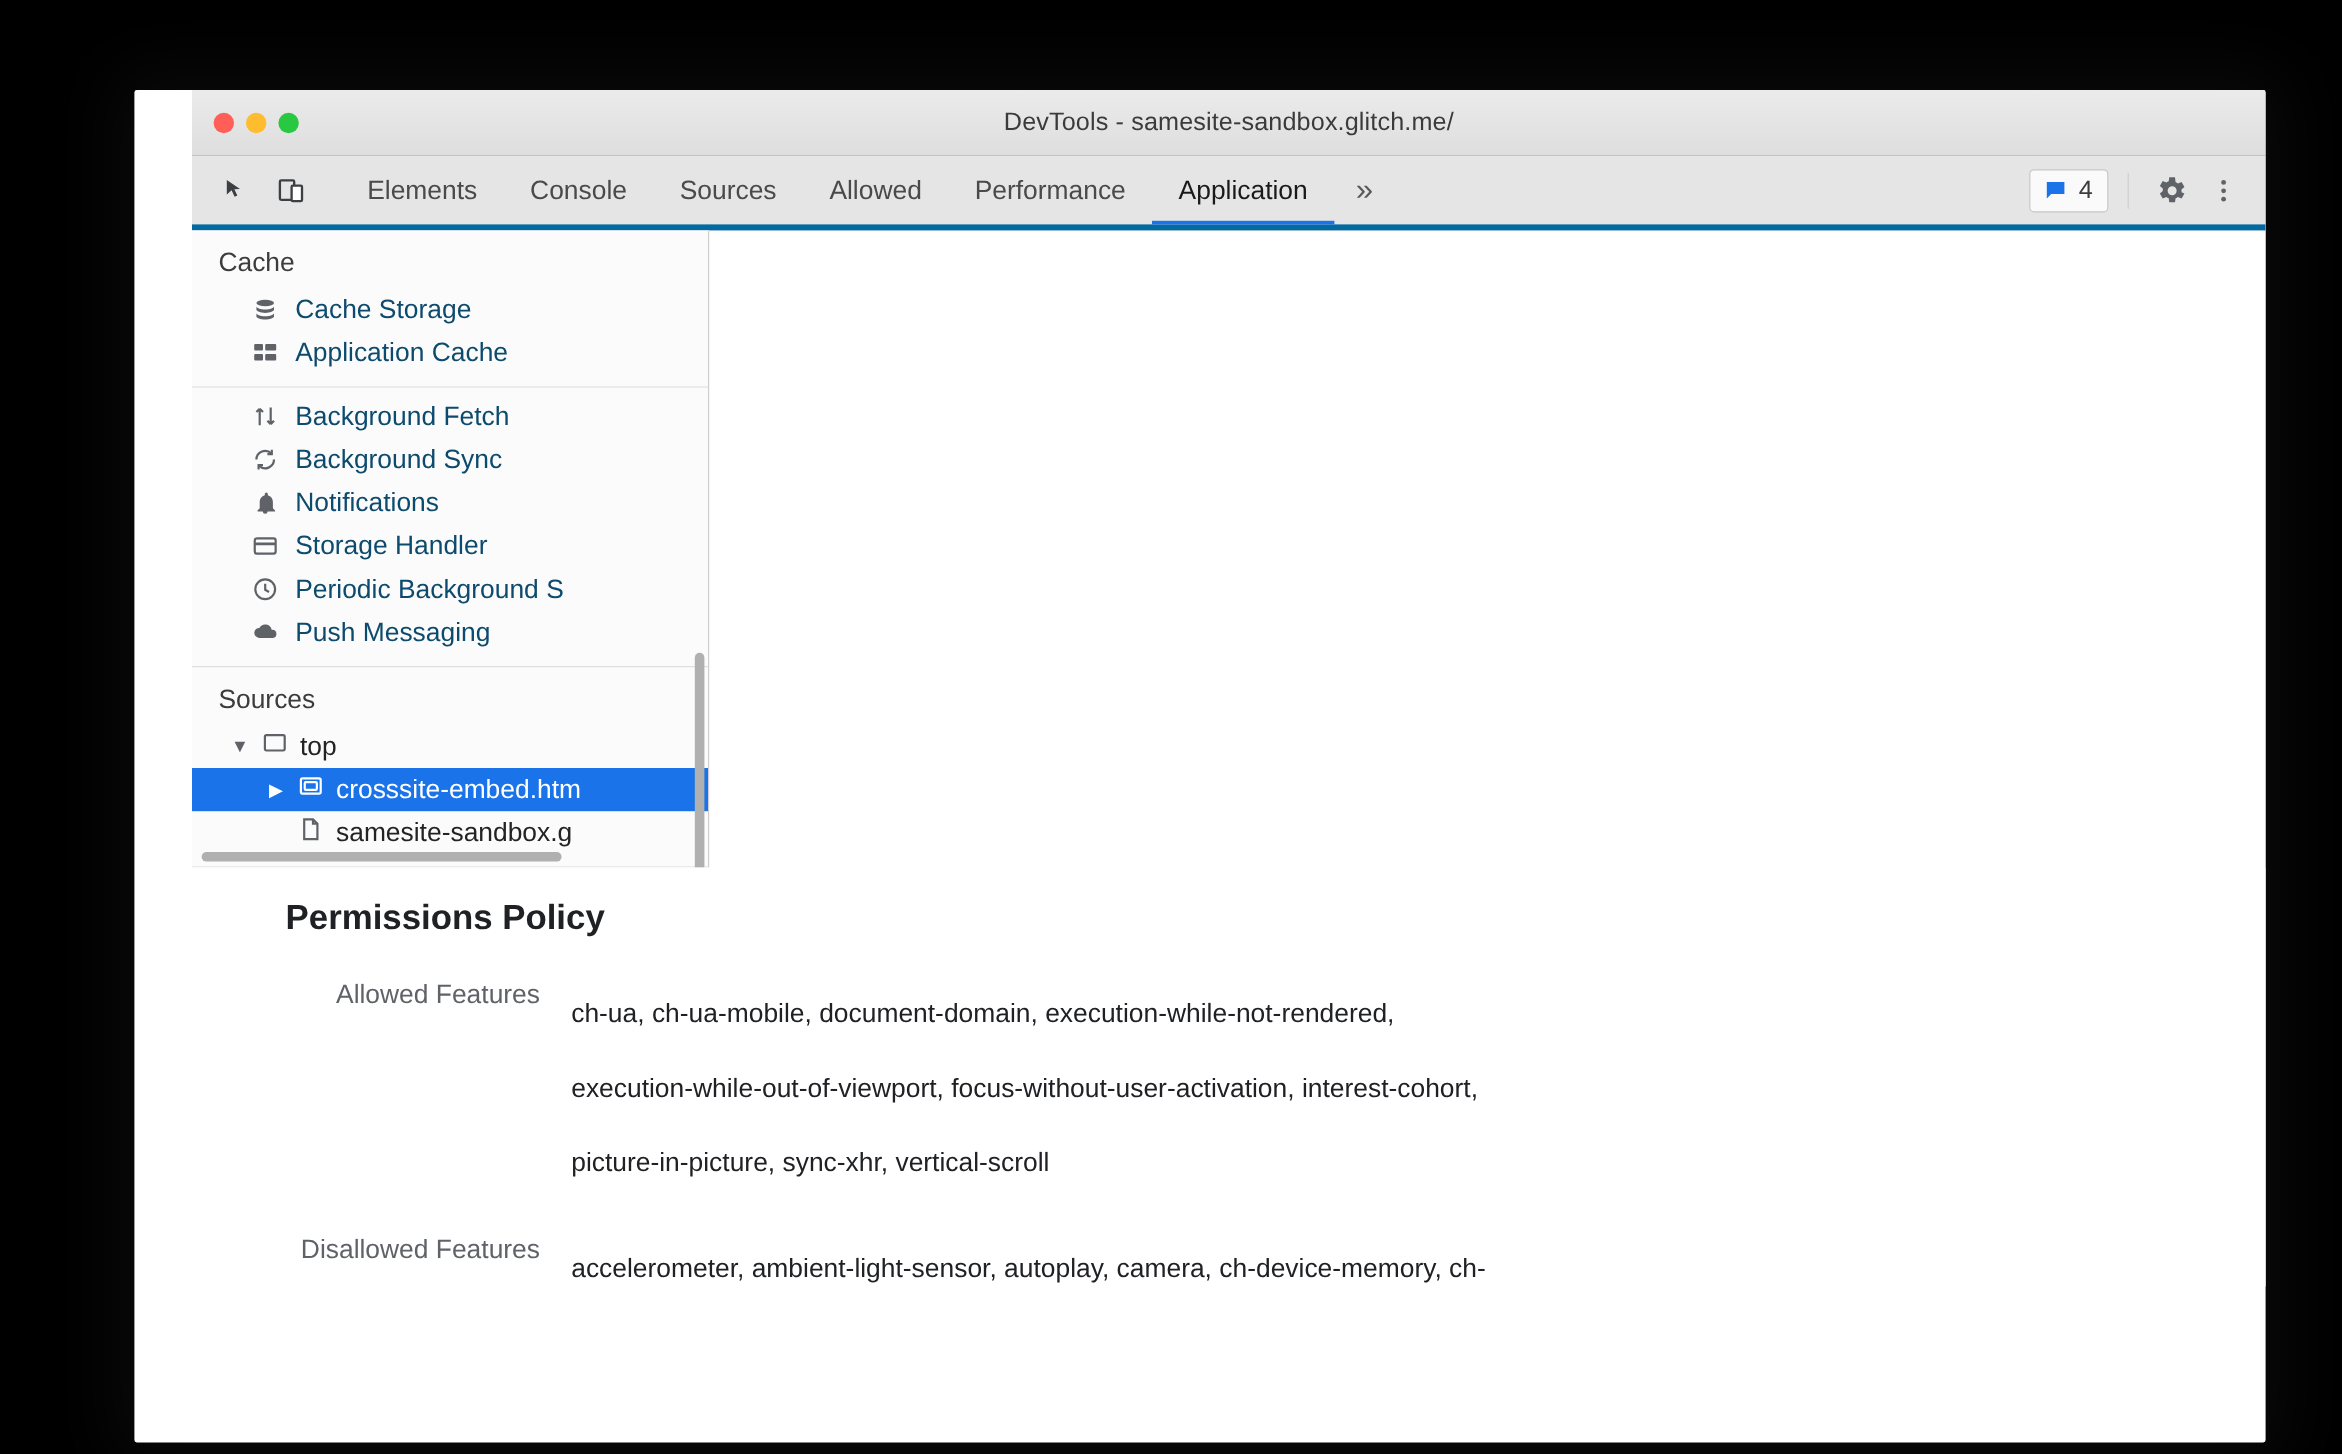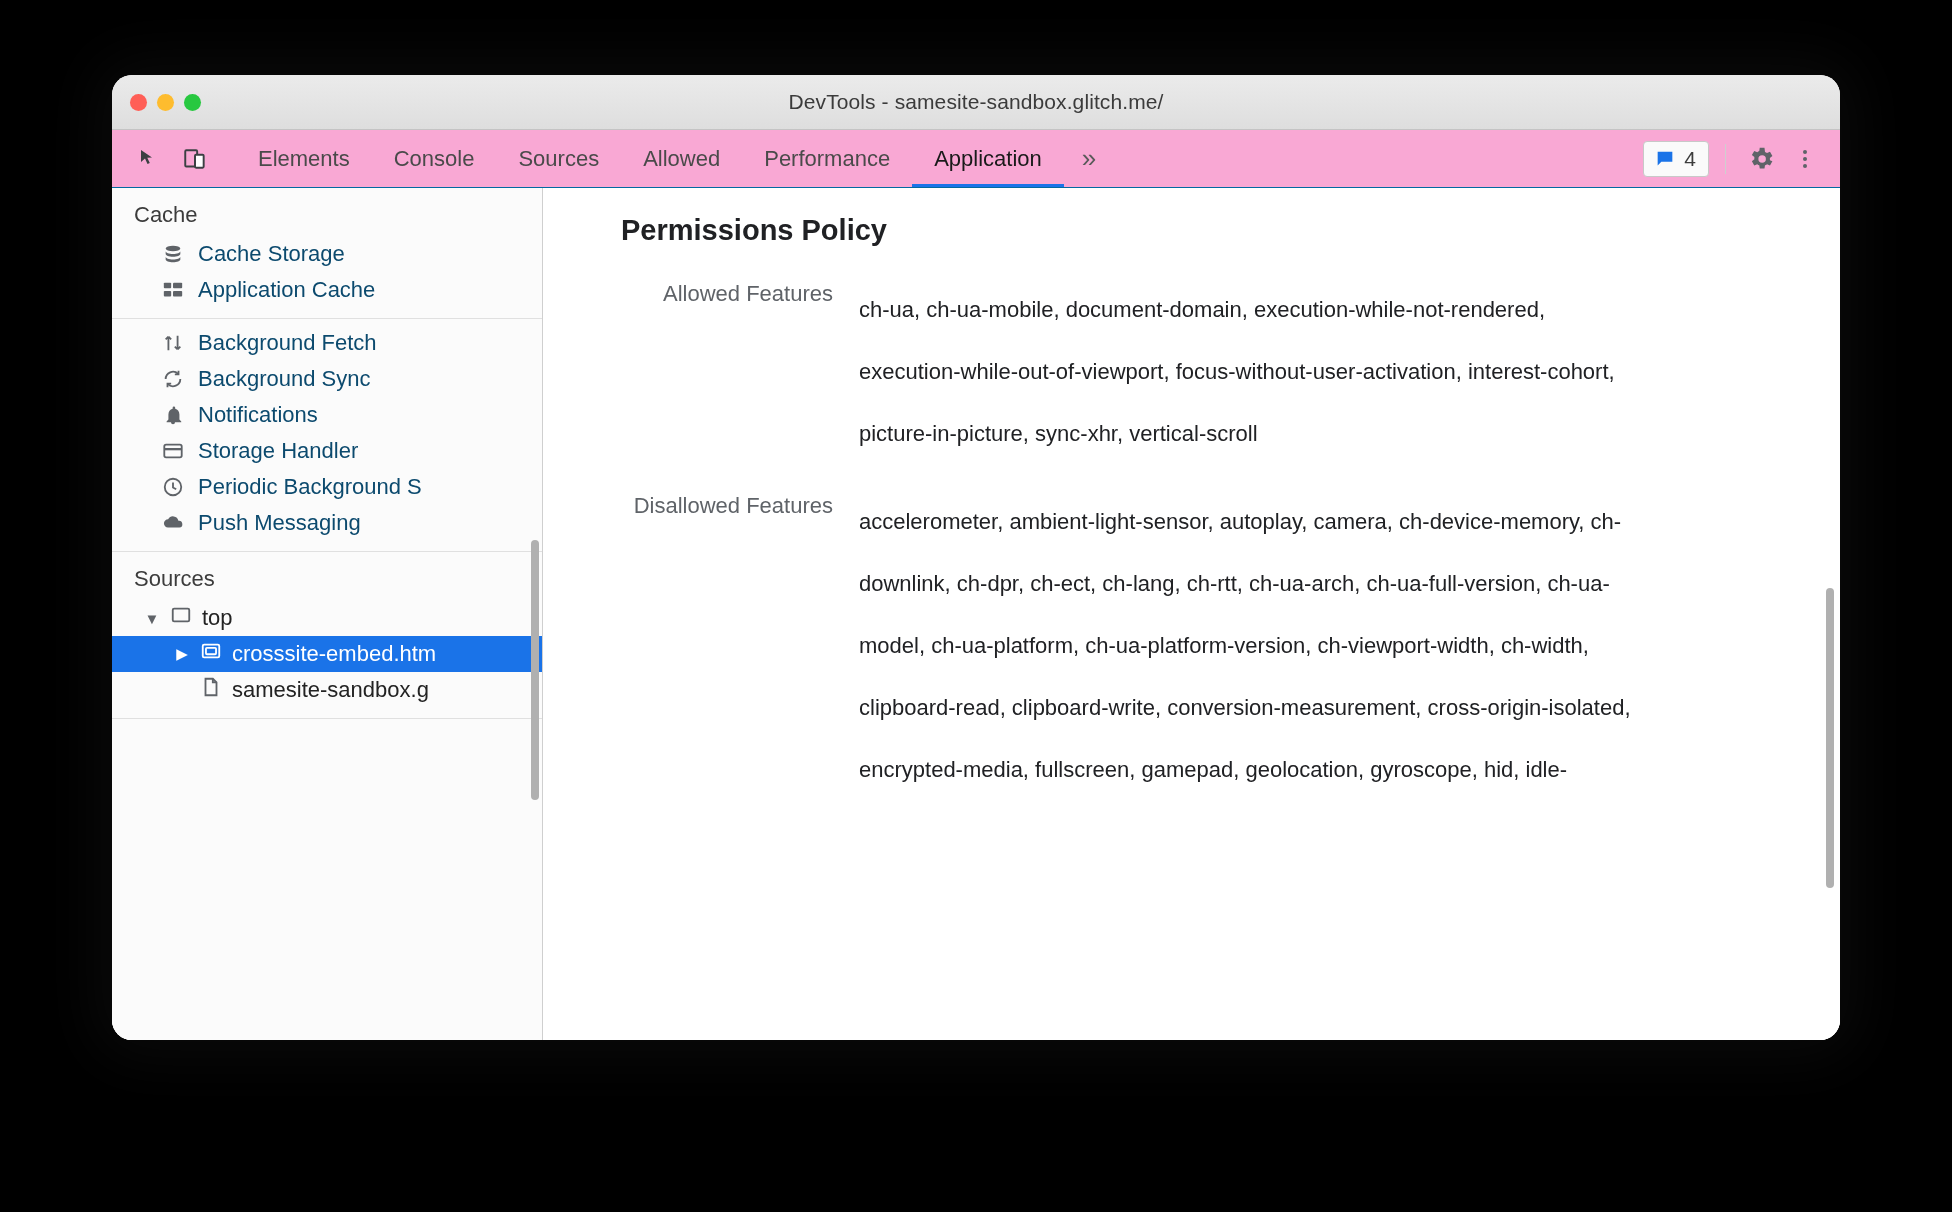--- a/index.html
+++ b/index.html
@@ -18,25 +18,26 @@
     height: 1212px;
     background: #000000;
   }
 
   
   .window {
     position: absolute;
     left: 112px;
     top: 75px;
     width: 1728px;
-    height: 965px;
+    height: 1127px;
     background: #ffffff;
-    border-radius: 20px;
+    border-radius: 2px;
     overflow: hidden;
     box-shadow: 0 0 60px 18px rgba(255,255,255,0.04);
+    padding-left: 48px;
   }
 
   .titlebar {
     position: relative;
     height: 54px;
     background: linear-gradient(to bottom, #ebebeb, #dedede);
     border-bottom: 1px solid #c4c4c4;
     display: flex;
     align-items: center;
   }
@@ -64,22 +65,22 @@
     text-align: center;
     font-size: 21px;
     color: #3b3b3b;
     letter-spacing: 0.1px;
   }
 
   
   .toolbar {
     position: relative;
     height: 57px;
-    background: #f9a8d4;
-    border-bottom: 1px solid #0369a1;
+    background: #e5e5e5;
+    border-bottom: 5px solid #0369a1;
     display: flex;
     align-items: stretch;
   }
   .tb-icons {
     display: flex;
     align-items: center;
     gap: 8px;
     padding: 0 10px 0 18px;
   }
   .tb-icon {
@@ -146,20 +147,21 @@
     height: 30px;
     background: #cfcfcf;
     margin: 0 10px;
   }
 
   
   .body {
     display: flex;
     height: calc(991px - 54px - 57px);
     background: #fff;
+    flex-direction: column;
   }
 
   .sidebar {
     position: relative;
     width: 430px;
     background: #fbfbfb;
     border-right: 1px solid #cfcfcf;
     overflow: hidden;
   }
 

